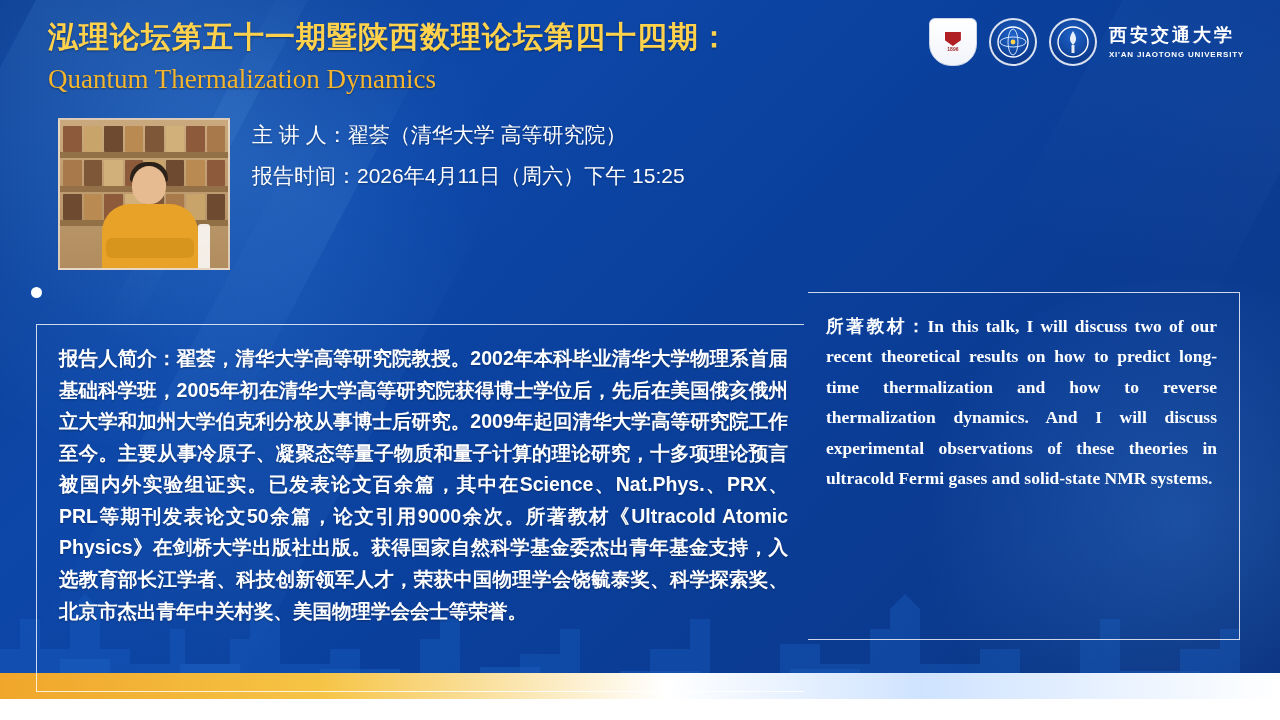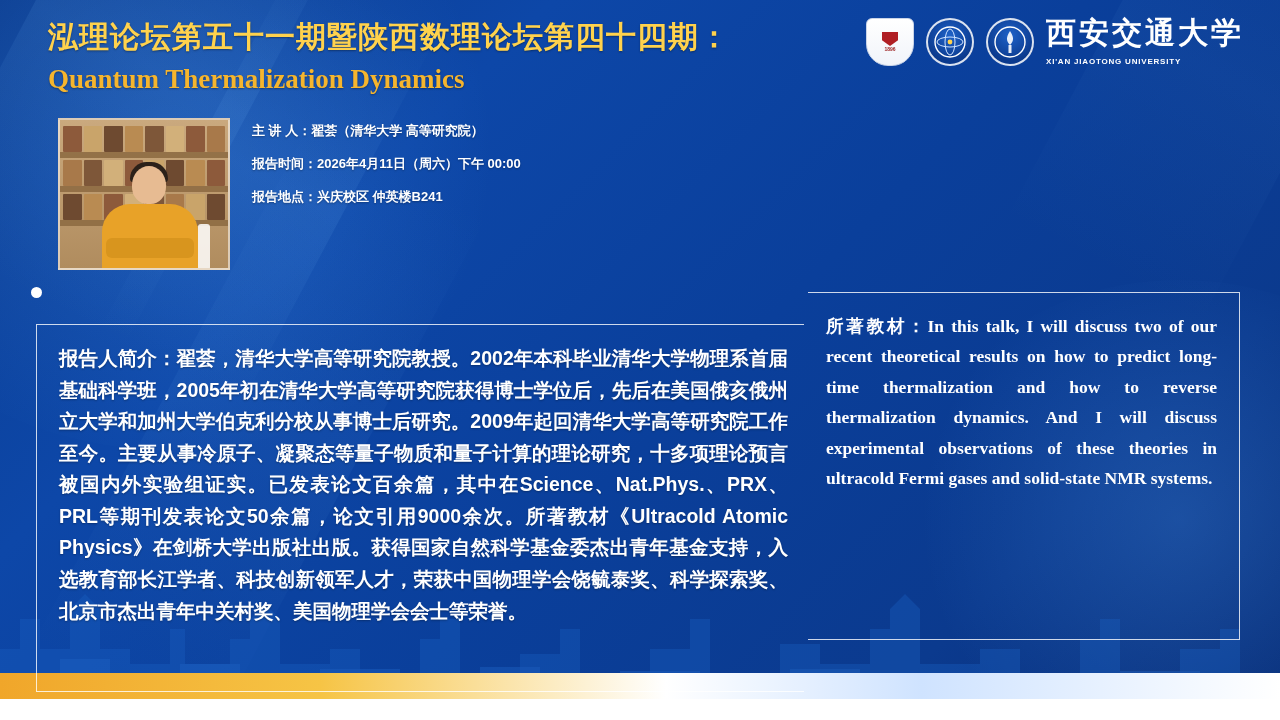--- a/index.html
+++ b/index.html
@@ -62,21 +62,21 @@
     font-weight: bold;
     color: #ffd24d;
     letter-spacing: 1px;
     line-height: 1.25;
     text-shadow: 0 1px 2px rgba(0,0,0,.35);
     font-family: "Liberation Sans", sans-serif;
   }
   .title-en {
     margin-top: 8px;
     font-size: 27px;
-    font-weight: bold;
+    font-weight: normal;
     font-style: normal;
     color: #f5b52e;
     font-family: "Liberation Serif", serif;
     text-shadow: 0 1px 2px rgba(0,0,0,.35);
   }
 
   
   .logos {
     position: absolute;
     right: 36px; top: 18px;
@@ -113,23 +113,23 @@
     background: #b01f24;
     clip-path: polygon(0 0, 100% 0, 100% 60%, 50% 100%, 0 60%);
   }
   .logo-word {
     color: #fff;
     font-weight: bold;
     line-height: 1.15;
     text-align: left;
   }
   .logo-word .cn {
-    font-size: 30px;
+    font-size: 18px;
     letter-spacing: 3px;
-    font-family: Liberation Mono, monospace;
+    font-family: Liberation Serif, serif;
     display: block;
   }
   .logo-word .en {
     font-size: 8px;
     letter-spacing: .8px;
     display: block;
     margin-top: 4px;
   }
 
   
@@ -186,22 +186,22 @@
     border-radius: 3px;
   }
 
   .info {
     position: absolute;
     left: 252px; top: 124px;
     width: 700px;
     color: #ffffff;
   }
   .info-row {
-    font-size: 13px;
-    font-weight: bold;
+    font-size: 21px;
+    font-weight: normal;
     line-height: 1.0;
     margin-bottom: 20px;
     text-shadow: 0 1px 2px rgba(0,0,0,.3);
     white-space: nowrap;
   }
 
   
   .bio-panel {
     position: absolute;
     left: 36px; top: 292px;
@@ -339,22 +339,21 @@
     <div class="shelf" style="top:100px;"></div>
     <div class="person-hair"></div>
     <div class="person-head"></div>
     <div class="person-body"></div>
     <div class="person-arms"></div>
     <div class="bottle"></div>
   </div>
 
   <div class="info">
     <div class="info-row">主 讲 人：翟荟（清华大学 高等研究院）</div>
-    <div class="info-row">报告时间：2026年4月11日（周六）下午 00:00</div>
-    <div class="info-row">报告地点：兴庆校区 仲英楼B241</div>
+    <div class="info-row">报告时间：2026年4月11日（周六）下午 15:25</div>
   </div>
 
   <div class="bio-dot"></div>
   <div class="bio-panel">
     <div class="bio-text">报告人简介：翟荟，清华大学高等研究院教授。2002年本科毕业清华大学物理系首届基础科学班，2005年初在清华大学高等研究院获得博士学位后，先后在美国俄亥俄州立大学和加州大学伯克利分校从事博士后研究。2009年起回清华大学高等研究院工作至今。主要从事冷原子、凝聚态等量子物质和量子计算的理论研究，十多项理论预言被国内外实验组证实。已发表论文百余篇，其中在Science、Nat.Phys.、PRX、PRL等期刊发表论文50余篇，论文引用9000余次。所著教材《Ultracold Atomic Physics》在剑桥大学出版社出版。获得国家自然科学基金委杰出青年基金支持，入选教育部长江学者、科技创新领军人才，荣获中国物理学会饶毓泰奖、科学探索奖、北京市杰出青年中关村奖、美国物理学会会士等荣誉。</div>
   </div>
 
   <div class="abs-panel">
     <div class="abs-text"><span class="abs-label">所著教材：</span><span>In this talk, I will discuss two of our recent theoretical results on how to predict long-time thermalization and how to reverse thermalization dynamics. And I will discuss experimental observations of these theories in ultracold Fermi gases and solid-state NMR systems.</span></div>
   </div>

